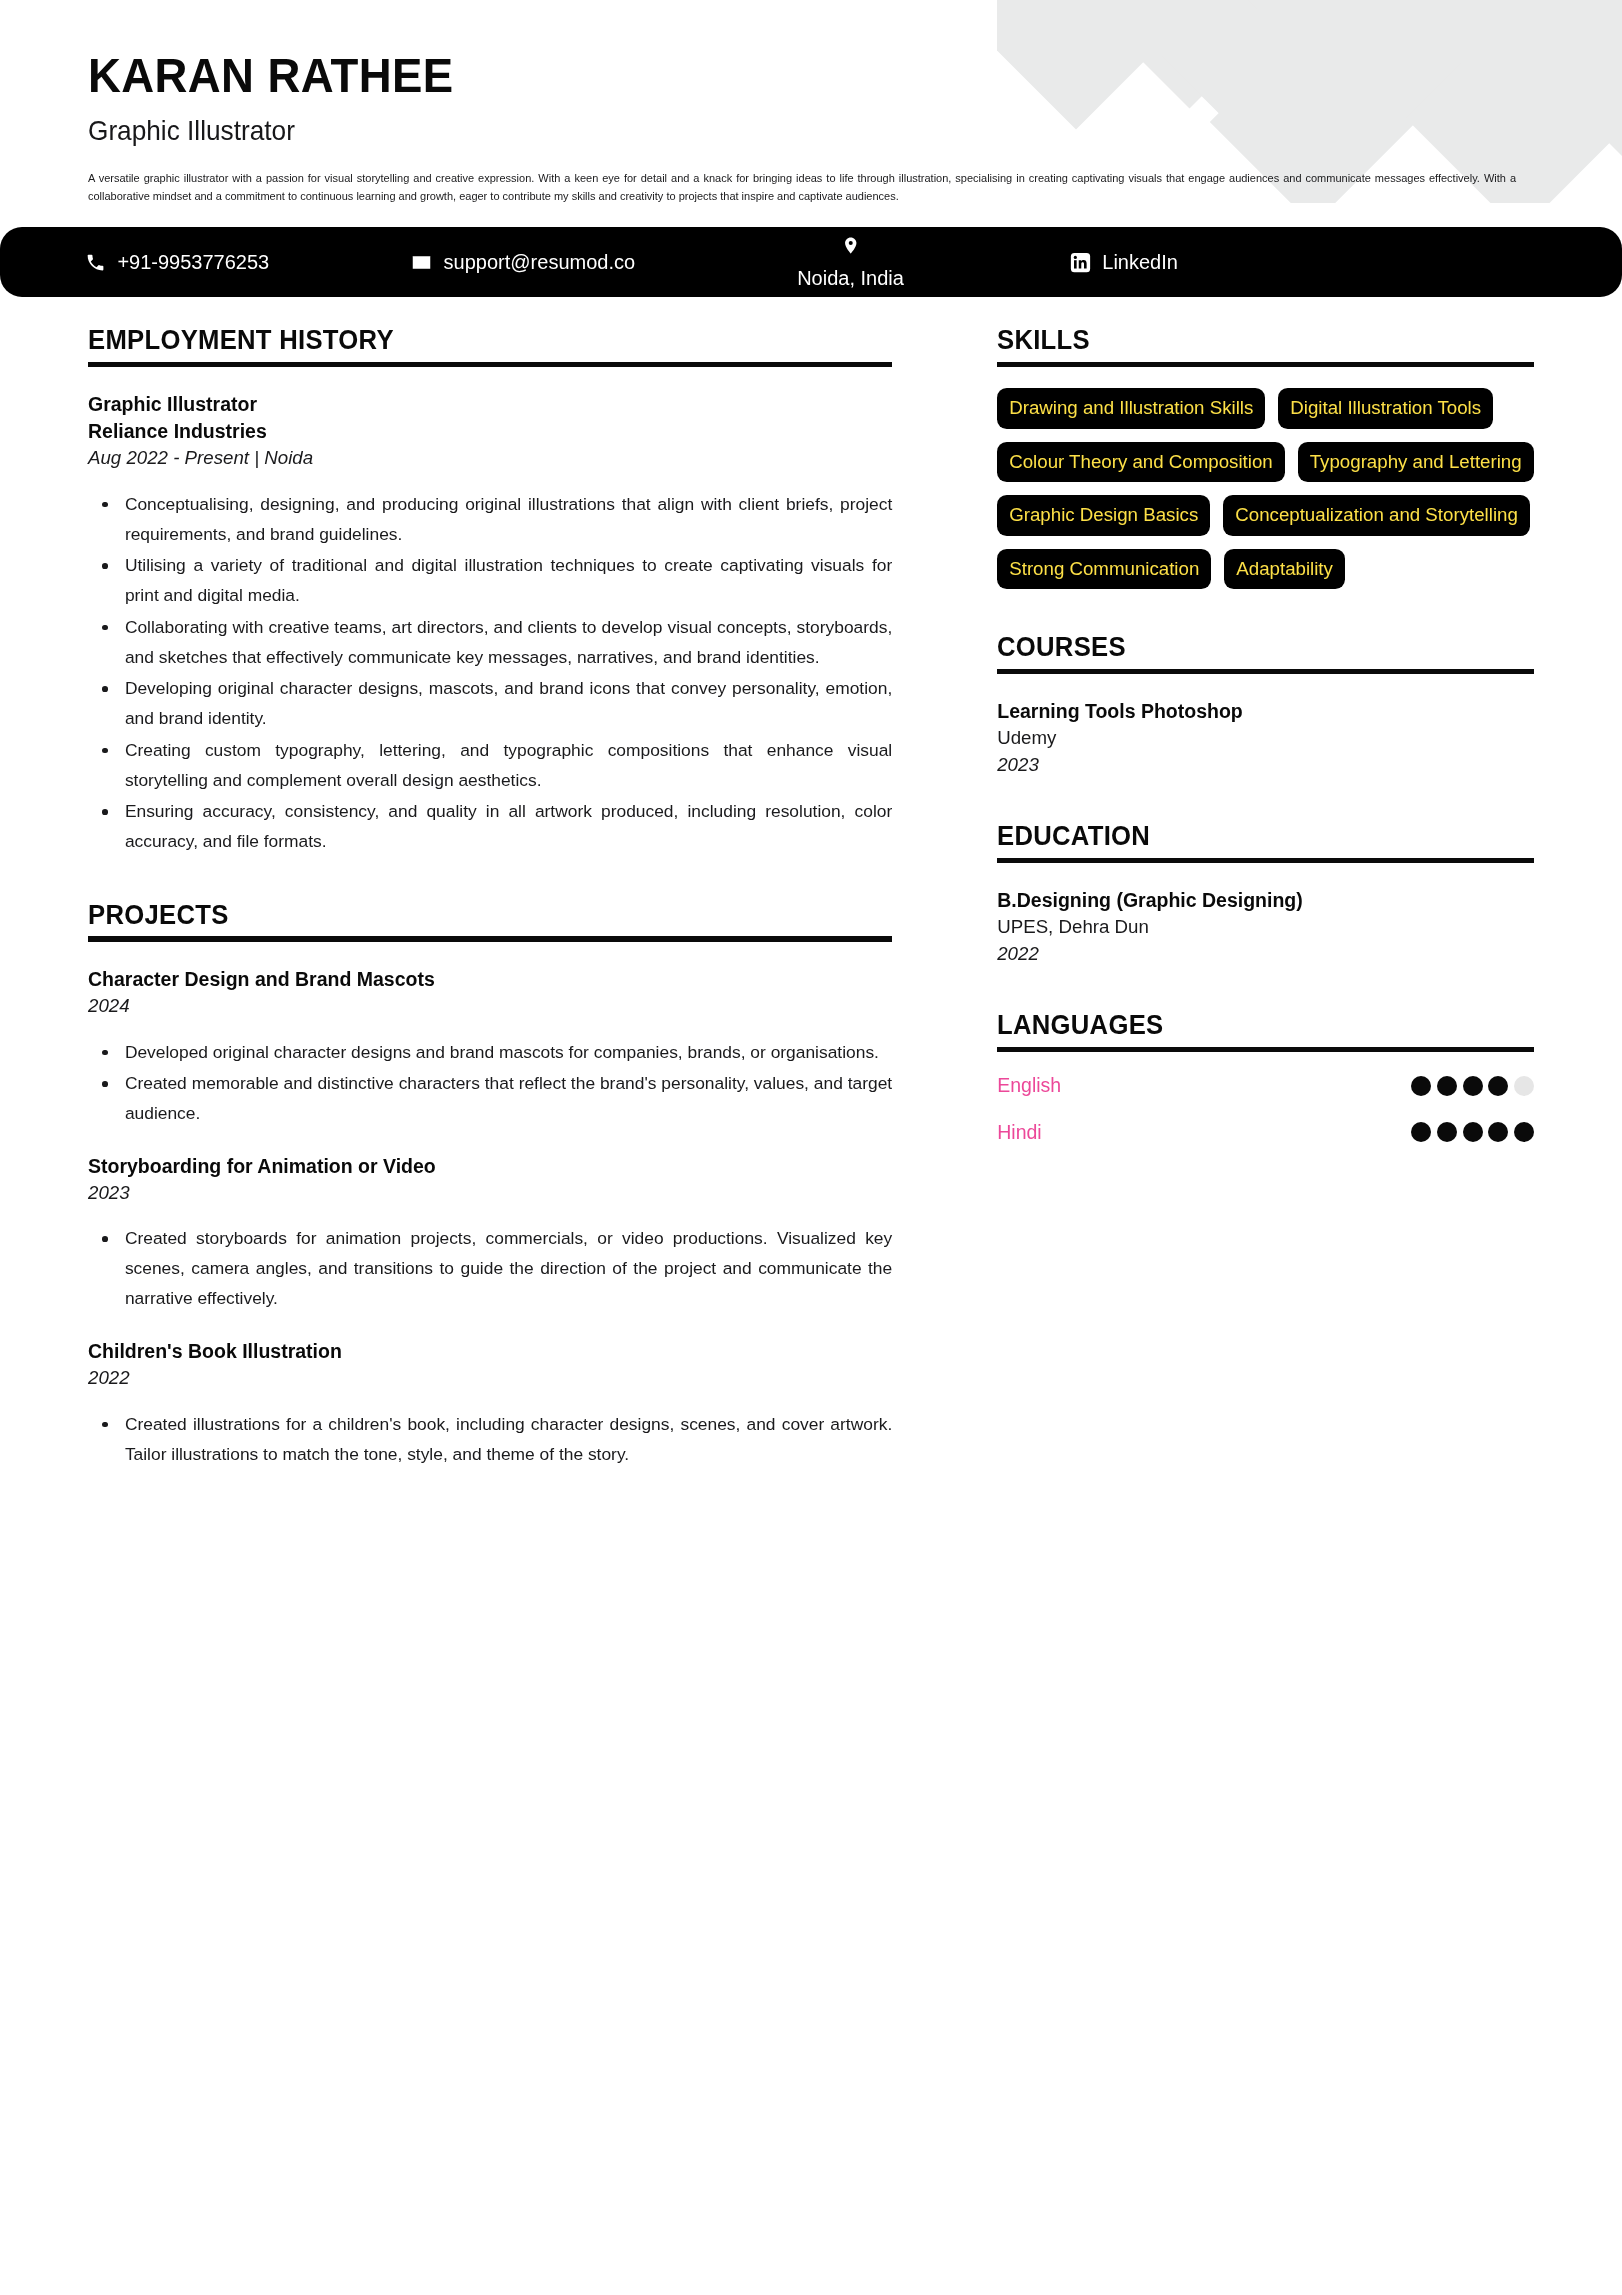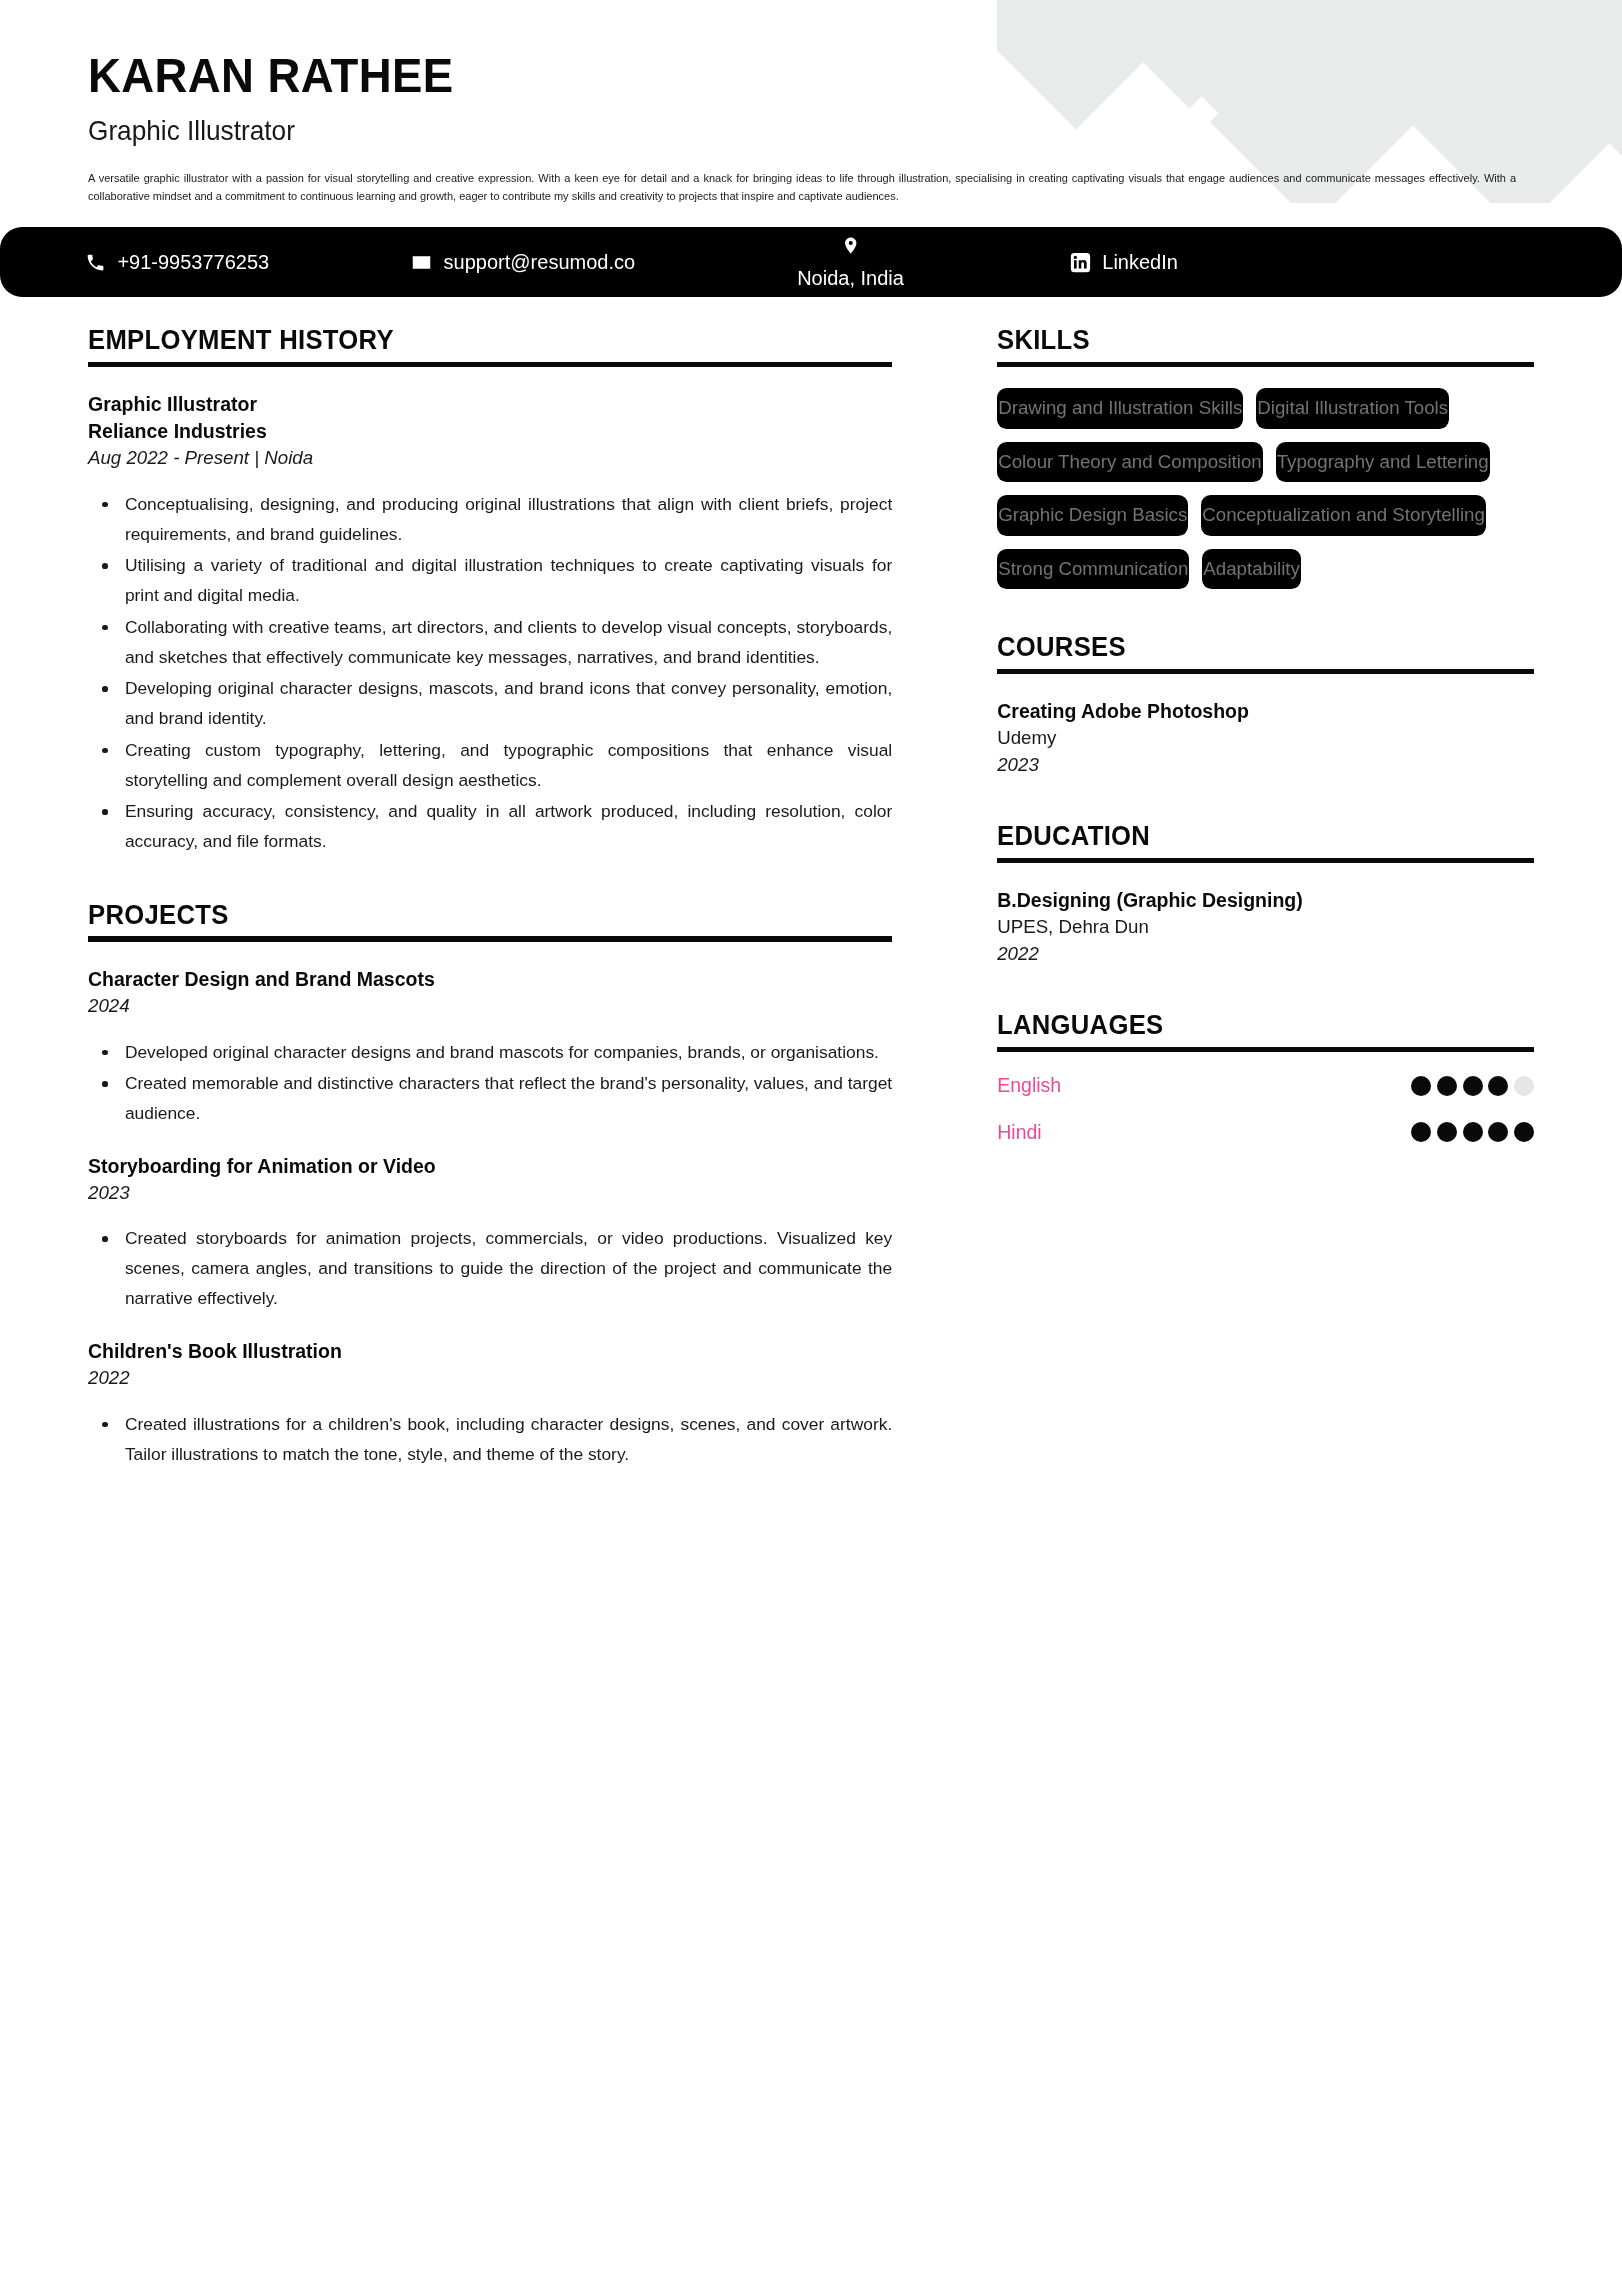--- a/index.html
+++ b/index.html
@@ -195,23 +195,23 @@
 
   
   .skills-wrap {
     margin-top: 21px;
     display: flex;
     flex-wrap: wrap;
     gap: 13px 13px;
   }
   .pill {
     background: #000000;
-    color: #737373;
+    color: #fde047;
     border-radius: 9.7px;
-    padding: 9px 1px;
+    padding: 9px 12px;
     font-size: 18.7px;
     line-height: 1.2;
     white-space: nowrap;
   }
 
   
   .lang-list { margin-top: 21px; }
   .lang-row {
     display: flex;
     align-items: center;
@@ -371,21 +371,21 @@
           <span class="pill">Conceptualization and Storytelling</span>
           <span class="pill">Strong Communication</span>
           <span class="pill">Adaptability</span>
         </div>
       </div>
 
       <div class="sec">
         <div class="sec-head">COURSES</div>
         <div class="sec-rule"></div>
         <div class="entry">
-          <div class="entry-title">Creating Adobe Photoshop</div>
+          <div class="entry-title">Learning Tools Photoshop</div>
           <div class="entry-plain">Udemy</div>
           <div class="entry-meta">2023</div>
         </div>
       </div>
 
       <div class="sec">
         <div class="sec-head">EDUCATION</div>
         <div class="sec-rule"></div>
         <div class="entry">
           <div class="entry-title">B.Designing (Graphic Designing)</div>

